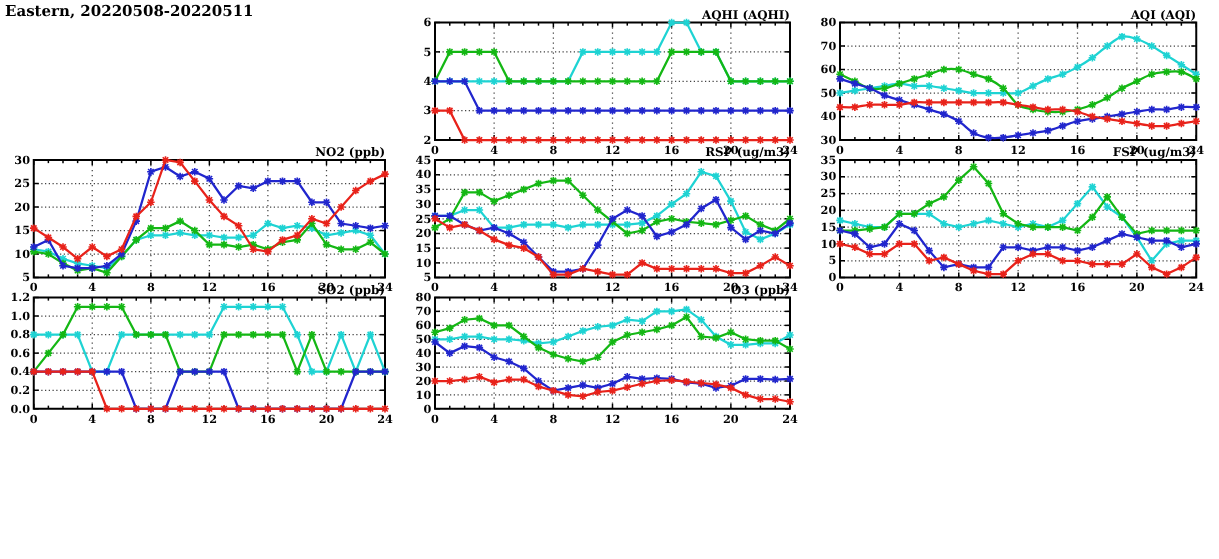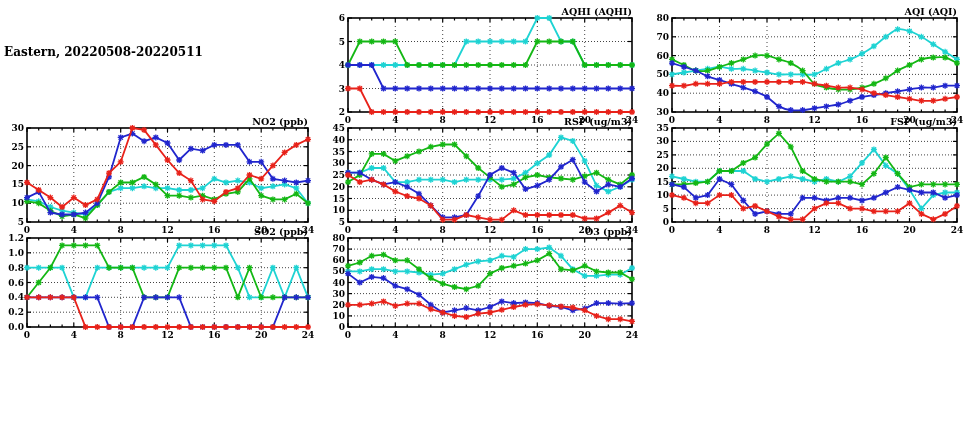--- a/index.html
+++ b/index.html
@@ -1,18 +1,18 @@
 <!DOCTYPE html>
 <html><head>
 <meta charset="utf-8">
 <style>
   html,body{margin:0;padding:0;background:#ffffff;}
   #page{position:relative;width:975px;height:447px;background:#ffffff;overflow:hidden;
         font-family:"DejaVu Serif",serif;}
-  #main-title{position:absolute;left:4px;top:2px;font-size:12px;font-weight:bold;color:#000;margin-top:43px;}
+  #main-title{position:absolute;left:4px;top:2px;font-size:12px;font-weight:bold;color:#000;}
   #charts{position:absolute;left:0;top:0;width:975px;height:447px;}
   svg{position:absolute;overflow:visible;}
   .grid{stroke:#444;stroke-width:1;stroke-dasharray:1,2;fill:none;}
   .vgrid{stroke:#444;stroke-width:1;stroke-dasharray:1,3;fill:none;}
   .border{fill:none;stroke:#000;stroke-width:1.6;}
   .tick{stroke:#000;stroke-width:1.2;}
   text{font-family:"DejaVu Serif",serif;font-weight:bold;fill:#000;}
   .ylab,.xlab{font-size:9px;}
   .ctitle{font-size:9.5px;}
 </style>

